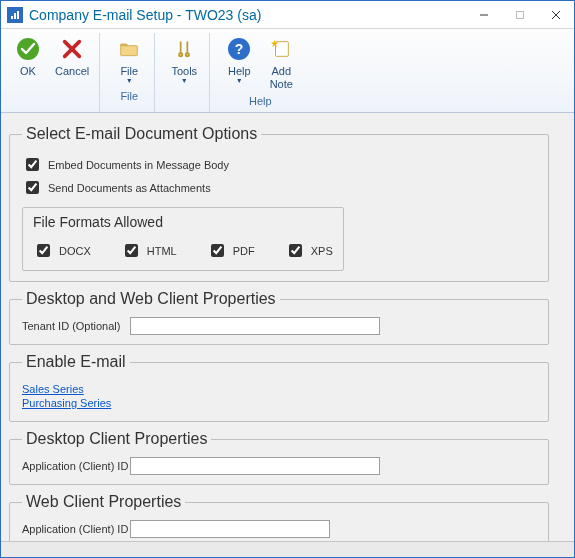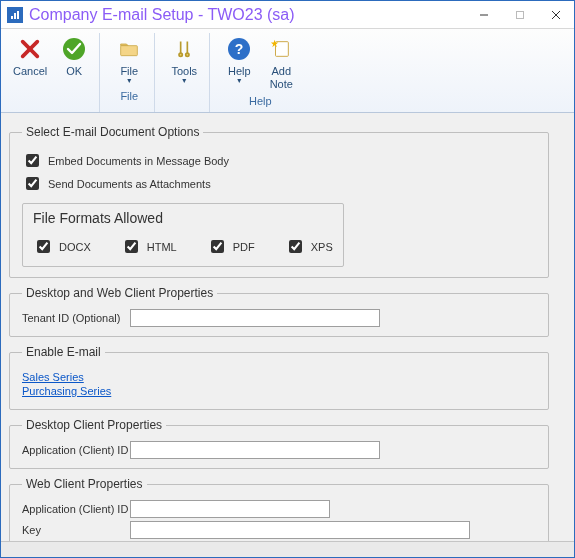--- a/index.html
+++ b/index.html
@@ -25,21 +25,21 @@
     display: flex; align-items: center;
     padding: 0 0 0 6px;
   }
   .app-icon {
     width: 16px; height: 16px;
     background: #2c6bbd;
     display: flex; align-items: center; justify-content: center;
     margin-right: 6px;
   }
   .app-icon svg { width: 10px; height: 10px; fill: #fff; }
-  .title-text { flex: 0 0 auto; color: #8b5cf6; font-size: 16px; }
+  .title-text { flex: 0 0 auto; color: #0369a1; font-size: 14px; }
   .title-spacer { flex: 1; }
   .win-btn {
     width: 36px; height: 28px;
     display: flex; align-items: center; justify-content: center;
     color: #333; cursor: default;
   }
   .win-btn.disabled { color: #bbb; }
   .win-btn svg { width: 10px; height: 10px; stroke: currentColor; stroke-width: 1; fill: none; }
 
   
@@ -99,21 +99,21 @@
     overflow: hidden;
   }
   fieldset {
     border: 1px solid #bfbfbf;
     border-radius: 2px;
     margin: 6px 0 8px 0;
     padding: 10px 12px 10px 12px;
     position: relative;
   }
   legend {
-    font-size: 12px; color: #333;
+    font-size: 16px; color: #333;
     padding: 0 4px;
     background: #f0f0f0;
   }
   label.chk {
     display: inline-flex; align-items: center; gap: 6px;
     margin: 2px 16px 2px 0;
     font-size: 11px; color: #333;
   }
   input[type=checkbox] {
     width: 13px; height: 13px;
@@ -185,35 +185,35 @@
           <line x1="9" y1="1" x2="1" y2="9"></line>
         </svg>
     </div>
   </div>
 
   <div class="ribbon">
     <div class="ribbon-group">
       <div class="ribbon-row">
         <div class="rb-btn">
           <div class="icon-box">
+            <svg class="ico-ok" viewBox="0 0 24 24" width="24" height="24">
+                <circle cx="12" cy="12" r="11"></circle>
+                <path d="M6 12 l4 4 l8 -9"></path>
+              </svg>
+          </div>
+          <div class="rb-label">OK</div>
+        </div>
+        <div class="rb-btn">
+          <div class="icon-box">
             <svg class="ico-cancel" viewBox="0 0 24 24" width="22" height="22">
                 <path d="M4 4 L20 20"></path>
                 <path d="M20 4 L4 20"></path>
               </svg>
           </div>
           <div class="rb-label">Cancel</div>
-        </div>
-        <div class="rb-btn">
-          <div class="icon-box">
-            <svg class="ico-ok" viewBox="0 0 24 24" width="24" height="24">
-                <circle cx="12" cy="12" r="11"></circle>
-                <path d="M6 12 l4 4 l8 -9"></path>
-              </svg>
-          </div>
-          <div class="rb-label">OK</div>
         </div>
       </div>
     </div>
 
     <div class="ribbon-group">
       <div class="ribbon-row">
         <div class="rb-btn">
           <div class="icon-box">
             <svg class="ico-folder" viewBox="0 0 24 24" width="24" height="20">
               <path class="tab" d="M2 6 h7 l2 2 h-9 z"></path>

